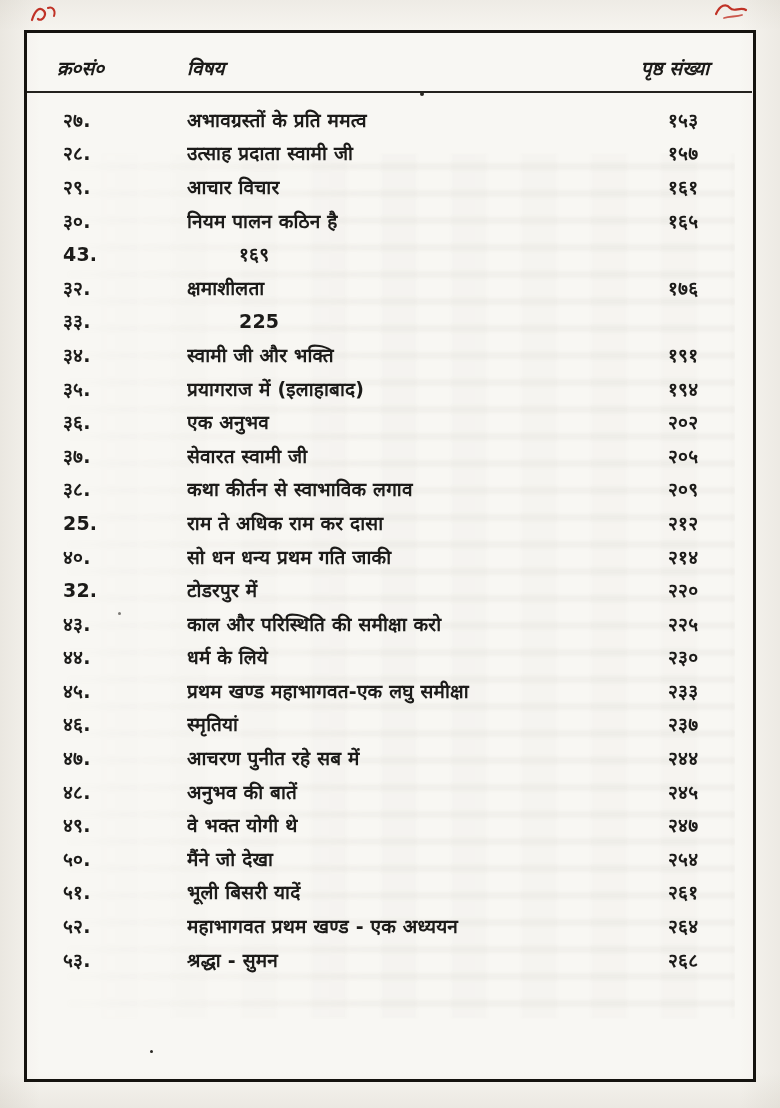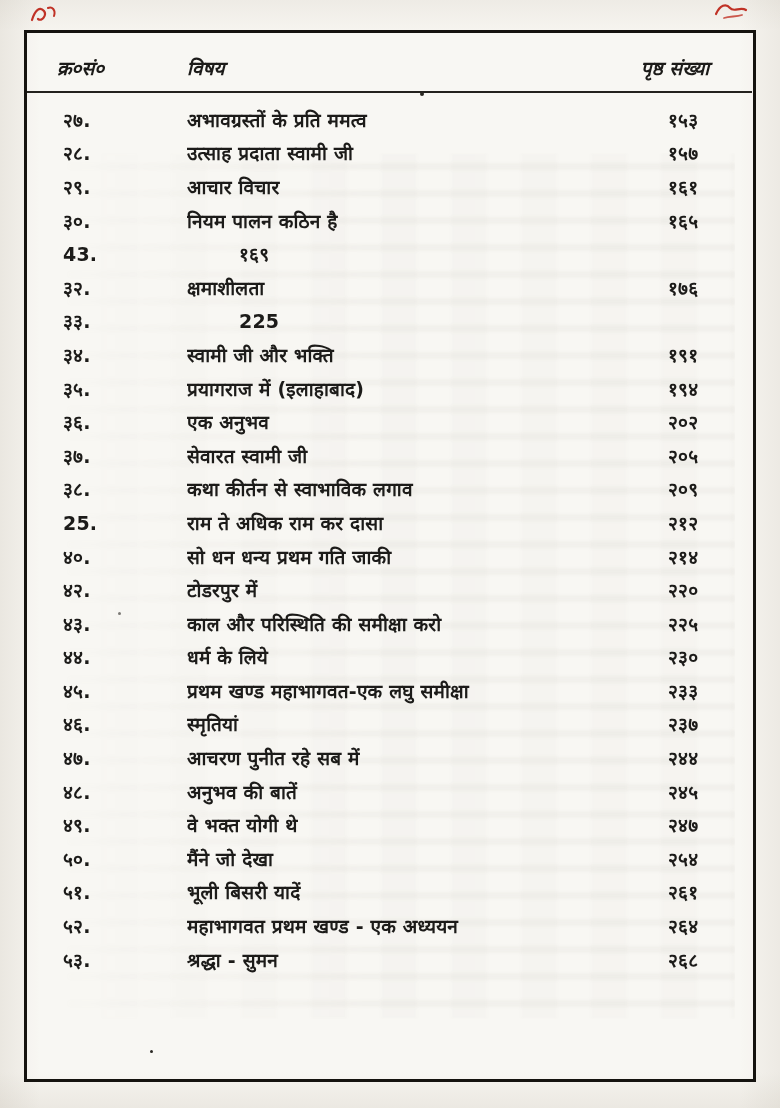--- a/index.html
+++ b/index.html
@@ -159,21 +159,21 @@
           <span class="col-num">25.</span>
           <span class="col-title">राम ते अधिक राम कर दासा</span>
           <span class="col-page">२१२</span>
         </div>
         <div class="toc-row">
           <span class="col-num">४०.</span>
           <span class="col-title">सो धन धन्य प्रथम गति जाकी</span>
           <span class="col-page">२१४</span>
         </div>
         <div class="toc-row">
-          <span class="col-num">४२.</span>
+          <span class="col-num">32.</span>
           <span class="col-title">टोडरपुर में</span>
           <span class="col-page">२२०</span>
         </div>
         <div class="toc-row">
           <span class="col-num">४३.</span>
           <span class="col-title">काल और परिस्थिति की समीक्षा करो</span>
           <span class="col-page">२२५</span>
         </div>
         <div class="toc-row">
           <span class="col-num">४४.</span>

